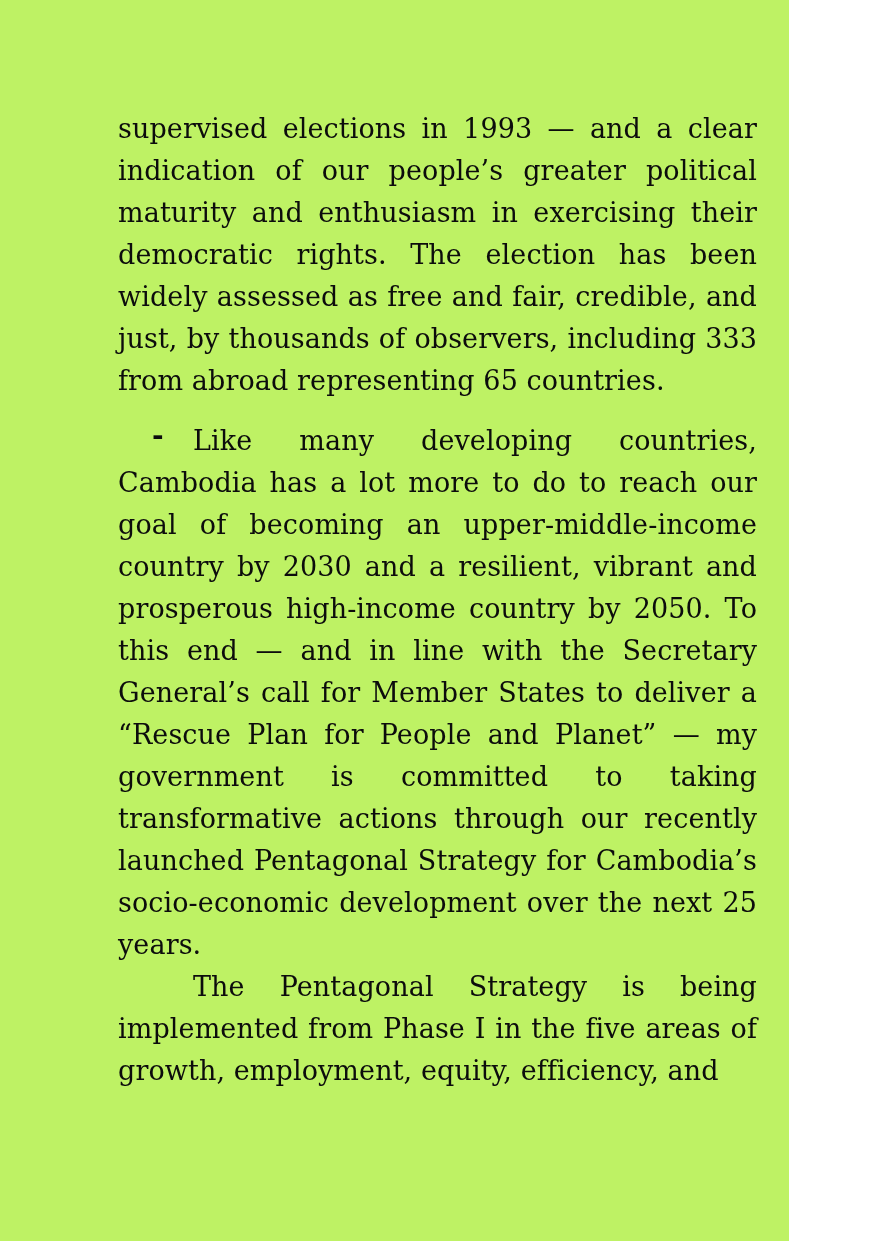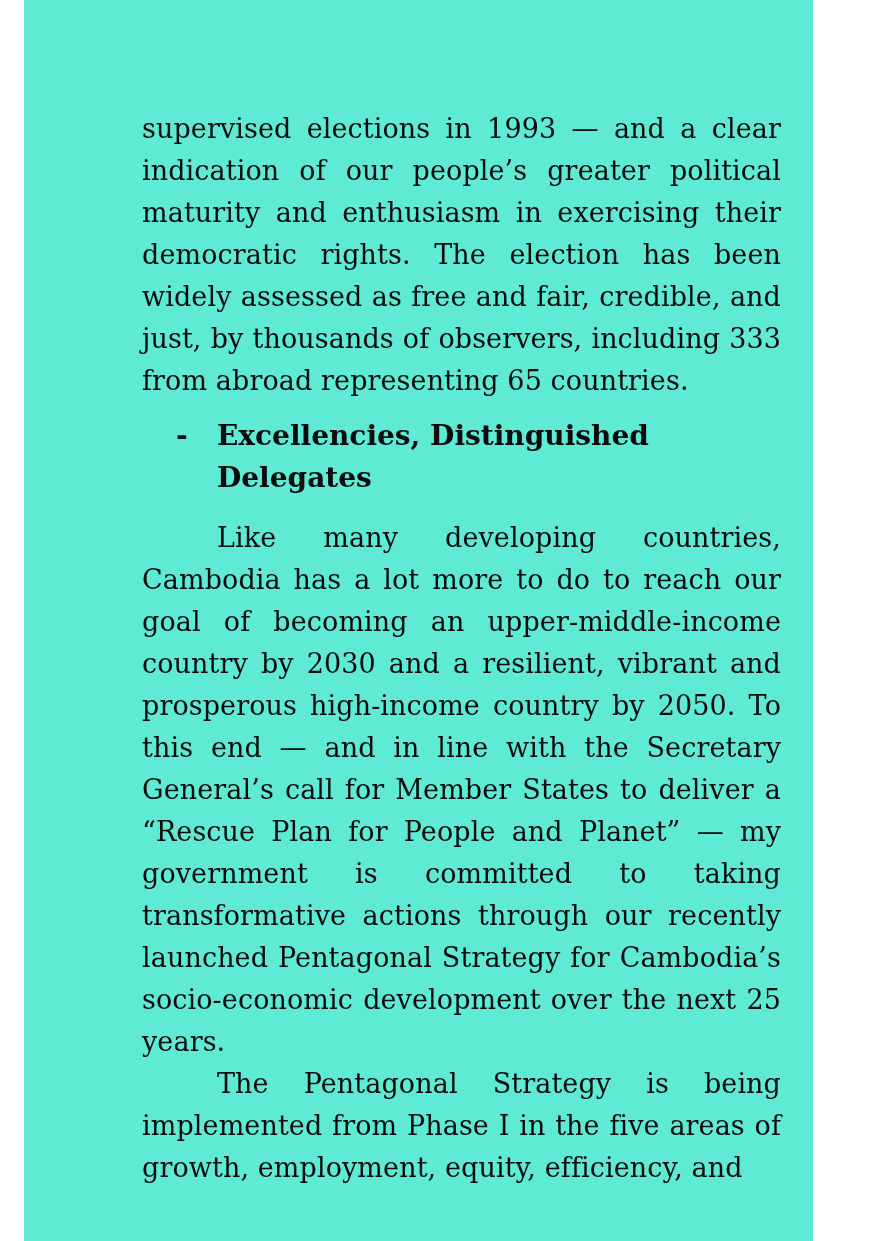--- a/index.html
+++ b/index.html
@@ -4,25 +4,24 @@
 <style>
   html, body {
     margin: 0;
     padding: 0;
     background: #ffffff;
   }
   .page {
     position: relative;
     width: 789px;
     height: 1241px;
-    background: #5eead4;
+    background: #bef264;
     overflow: hidden;
     font-family: "DejaVu Serif", "Liberation Serif", serif;
     color: #0c0c0c;
-    margin-left: 24px;
   }
   .content {
     position: absolute;
     top: 108px;
     left: 118px;
     width: 639px;
   }
   .body-para {
     margin: 0;
     font-size: 27px;
@@ -76,21 +75,20 @@
 </style>
 </head>
 <body>
 
 <div class="page">
   <main class="content">
     <p class="body-para">supervised elections in 1993 — and a clear indication of our people’s greater political maturity and enthusiasm in exercising their democratic rights. The election has been widely assessed as free and fair, credible, and just, by thousands of observers, including 333 from abroad representing 65 countries.</p>
 
     <div class="list-heading">
       <span class="marker">-</span>
-      <span class="heading-text">Excellencies, Distinguished Delegates</span>
     </div>
 
     <p class="body-para indent">Like many developing countries, Cambodia has a lot more to do to reach our goal of becoming an upper-middle-income country by 2030 and a resilient, vibrant and prosperous high-income country by 2050. To this end — and in line with the Secretary General’s call for Member States to deliver a “Rescue Plan for People and Planet” — my government is committed to taking transformative actions through our recently launched Pentagonal Strategy for Cambodia’s socio-economic development over the next 25 years.</p>
 
     <p class="body-para indent">The Pentagonal Strategy is being implemented from Phase I in the five areas of growth, employment, equity, efficiency, and</p>
   </main>
 
 </div>
 
 </body></html>

